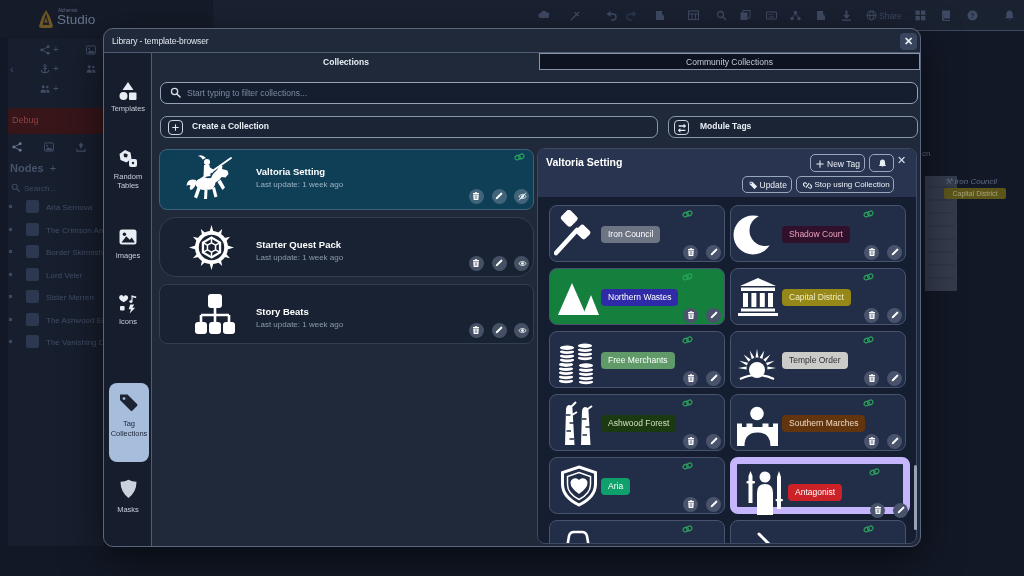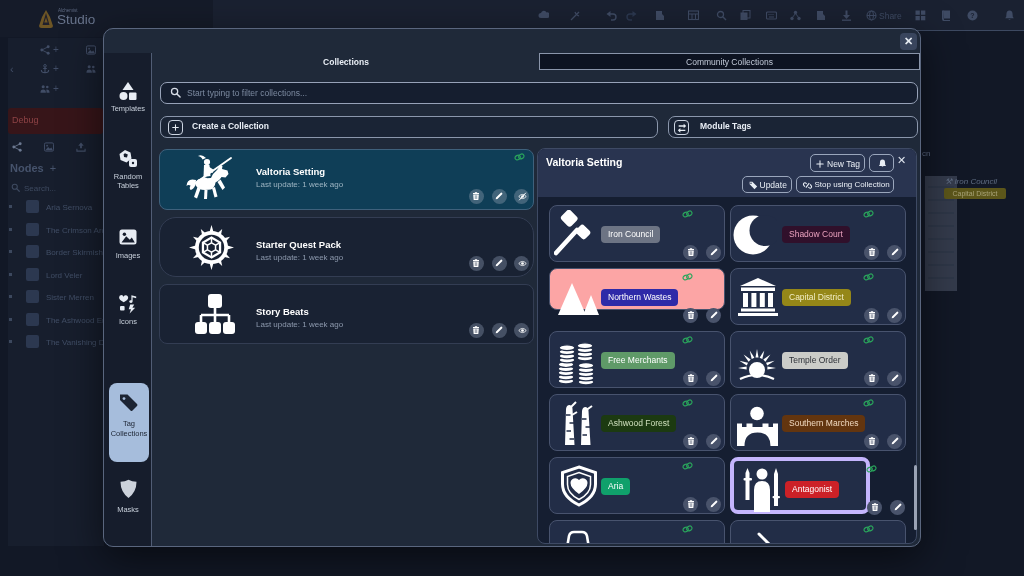--- a/index.html
+++ b/index.html
@@ -193,20 +193,23 @@
 <div class="abs" style="left:928px;top:199px;width:26px;height:2px;background:#2e3748;"></div>
 <div class="abs" style="left:928px;top:212px;width:26px;height:2px;background:#2e3748;"></div>
 <div class="abs" style="left:928px;top:225px;width:26px;height:2px;background:#2e3748;"></div>
 <div class="abs" style="left:928px;top:238px;width:26px;height:2px;background:#2e3748;"></div>
 <div class="abs" style="left:928px;top:251px;width:26px;height:2px;background:#2e3748;"></div>
 <div class="abs" style="left:928px;top:264px;width:26px;height:2px;background:#2e3748;"></div>
 <div class="abs" style="left:928px;top:277px;width:26px;height:2px;background:#2e3748;"></div>
 <div class="abs" style="left:945px;top:177px;font-size:8px;color:#5f6c82;font-style:italic;">⚒ Iron Council</div>
 <div class="abs" style="left:944px;top:188px;width:62px;height:11px;background:#5c561a;border-radius:2px;font-size:7px;color:#a8a377;line-height:11px;text-align:center;">Capital District</div>
 <div class="abs" id="modal" style="left:103px;top:28px;width:818px;height:519px;background:#1f2939;border:1px solid #5a667e;border-radius:10px;box-shadow:0 12px 40px rgba(0,0,0,.55);">
+<div class="abs" style="left:0;top:0;width:816px;height:24px;border-bottom:1px solid #515d75;">
+        <span style="position:absolute;left:8px;top:6.5px;font-size:8.5px;letter-spacing:-0.1px;color:#e2e8f1;">Library - template-browser</span>
+      </div>
 <div class="abs" style="left:796px;top:4px;width:17px;height:17px;background:#39455d;border-radius:4px;color:#e8edf4;font-size:11px;text-align:center;line-height:16px;font-weight:bold;">✕</div>
 <div class="abs" style="left:0;top:24px;width:48px;height:493px;background:#161d2c;border-right:1px solid #515d75;border-radius:0 0 0 10px;"></div>
 <svg class="abs" style="left:14px;top:52px;" width="20" height="20" viewBox="0 0 20 20">
         <path fill="#e8edf4" d="M10 1 L15.5 9 H4.5 Z"></path>
         <circle cx="5.5" cy="15" r="4" fill="#e8edf4"></circle>
         <rect x="11" y="11.5" width="7.5" height="7.5" rx="1" fill="#e8edf4"></rect>
       </svg>
 <div class="abs" style="left:0;top:75px;width:48px;text-align:center;font-size:7.5px;line-height:9px;color:#c7cfda;">Templates</div>
 <svg class="abs" style="left:14px;top:120px;" width="20" height="20" viewBox="0 0 20 20">
         <path fill="#e8edf4" d="M7 1 L12.5 3.5 L13.5 9.5 L8.5 13.5 L2.5 11 L1.5 5 Z"></path>
@@ -513,21 +516,21 @@
               </div>
             </div>
 <div class="abs" style="left:156px;top:38.5px;width:15px;height:15px;border-radius:50%;background:#49536b;">
               <div style="position:absolute;left:3.5px;top:3.5px;">
                 <svg width="8" height="8" viewBox="0 0 12 12">
                   <path fill="#ffffff" d="M1 11 L1.6 8.4 L8.8 1.2 Q9.6 0.4 10.6 1.4 Q11.6 2.4 10.8 3.2 L3.6 10.4 Z"></path>
                 </svg>
               </div>
             </div>
 </div>
-<div class="abs" style="left:11px;top:71px;width:176px;height:42px;background:#fca5a5;border:1px solid #48536e;border-radius:8px;">
+<div class="abs" style="left:11px;top:71px;width:176px;height:57px;background:#15803d;border:1px solid #48536e;border-radius:8px;">
 <div class="abs" style="left:7px;top:12px;">
               <svg width="42" height="34" viewBox="0 0 42 34">
 <path fill="#ffffff" d="M1 34 L15 2 L29 34 Z"></path>
                 <path fill="#ffffff" d="M26 34 L34 14 L42 34 Z"></path>
               </svg>
             </div>
 <div class="abs" style="left:51px;top:19.5px;height:17px;border-radius:4px;font-size:8.5px;line-height:17px;padding:0 7px;white-space:nowrap;background:#2e2aa8;color:#ffffff;">Northern Wastes</div>
 <div class="abs" style="left:132px;top:4px;">
               <svg width="11" height="8" viewBox="0 0 12 8">
                 <g fill="none" stroke="#2aa65c" stroke-width="1.3">
@@ -775,21 +778,21 @@
               </div>
             </div>
 <div class="abs" style="left:156px;top:38.5px;width:15px;height:15px;border-radius:50%;background:#49536b;">
               <div style="position:absolute;left:3.5px;top:3.5px;">
                 <svg width="8" height="8" viewBox="0 0 12 12">
                   <path fill="#ffffff" d="M1 11 L1.6 8.4 L8.8 1.2 Q9.6 0.4 10.6 1.4 Q11.6 2.4 10.8 3.2 L3.6 10.4 Z"></path>
                 </svg>
               </div>
             </div>
 </div>
-<div class="abs" style="left:192px;top:260px;width:140px;height:57px;background:#222d47;border:4px solid #c4b5fd;border-radius:8px;">
+<div class="abs" style="left:192px;top:260px;width:180px;height:57px;background:#222d47;border:7px solid #c4b5fd;border-radius:8px;">
 <div class="abs" style="left:9px;top:5px;">
               <svg width="38" height="46" viewBox="0 0 38 46">
 <g fill="#ffffff">
 <circle cx="19" cy="8" r="5.5"></circle>
 <path d="M11 46 V24 Q11 15 19 15 Q27 15 27 24 V46 Z"></path>
 <path d="M4.5 2 L6.5 7 V34 H2.5 V7 Z"></path>
                   <rect x="0.5" y="12" width="8.5" height="2.4" rx="1"></rect>
 <path d="M33 2 L35 8 V40 H31 V8 Z"></path>
                   <rect x="29.5" y="30" width="7.5" height="2.2" rx="1"></rect>
 </g>

